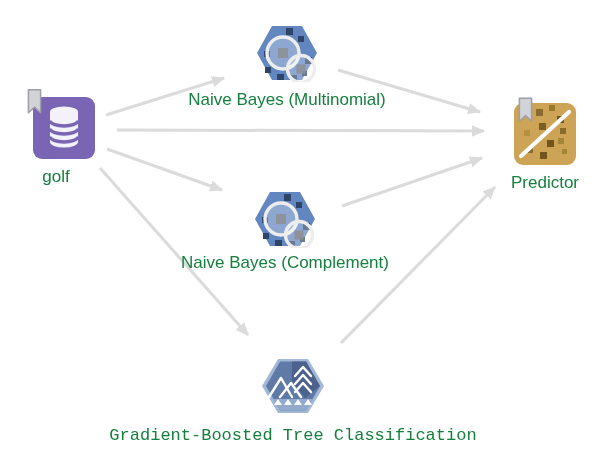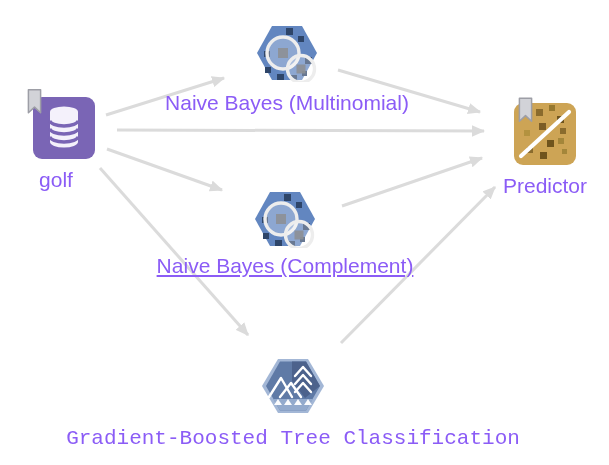--- a/index.html
+++ b/index.html
@@ -10,31 +10,31 @@
     position:relative;
     overflow:hidden;
   }
   #workflow-canvas { position:absolute; inset:0; }
   #edge-layer { position:absolute; left:0; top:0; z-index:1; }
   .node { position:absolute; z-index:2; }
   .node .icon { display:block; }
   .node .label {
     position:absolute; left:50%; transform:translateX(-50%);
     white-space:nowrap;
-    font-size:21px; line-height:1.2; color:#8b5cf6;
+    font-size:17px; line-height:1.2; color:#15803d;
     text-align:left;
   }
   .bookmark { position:absolute; z-index:3; }
   .node-golf      { left:33px;  top:97px;  width:46px; }
   .node-golf .label { top:70px; }
   .node-golf .bookmark { left:-6px; top:-9px; }
   .node-nbm       { left:256px; top:24px;  width:62px; }
   .node-nbm .label { top:66px; }
   .node-nbc       { left:254px; top:190px; width:62px; }
-  .node-nbc .label { top:63px;text-decoration:underline; }
+  .node-nbc .label { top:63px; }
   .node-gbt       { left:261px; top:355px; width:64px;font-family:Liberation Mono, monospace; }
   .node-gbt .label { top:71px; }
   .node-predictor { left:514px; top:103px; width:62px; }
   .node-predictor .label { top:70px; }
   .node-predictor .bookmark { left:4px; top:-6px; }
   .defs-holder { position:absolute; width:0; height:0; overflow:hidden; }
 </style>
 </head>
 <body>
 

